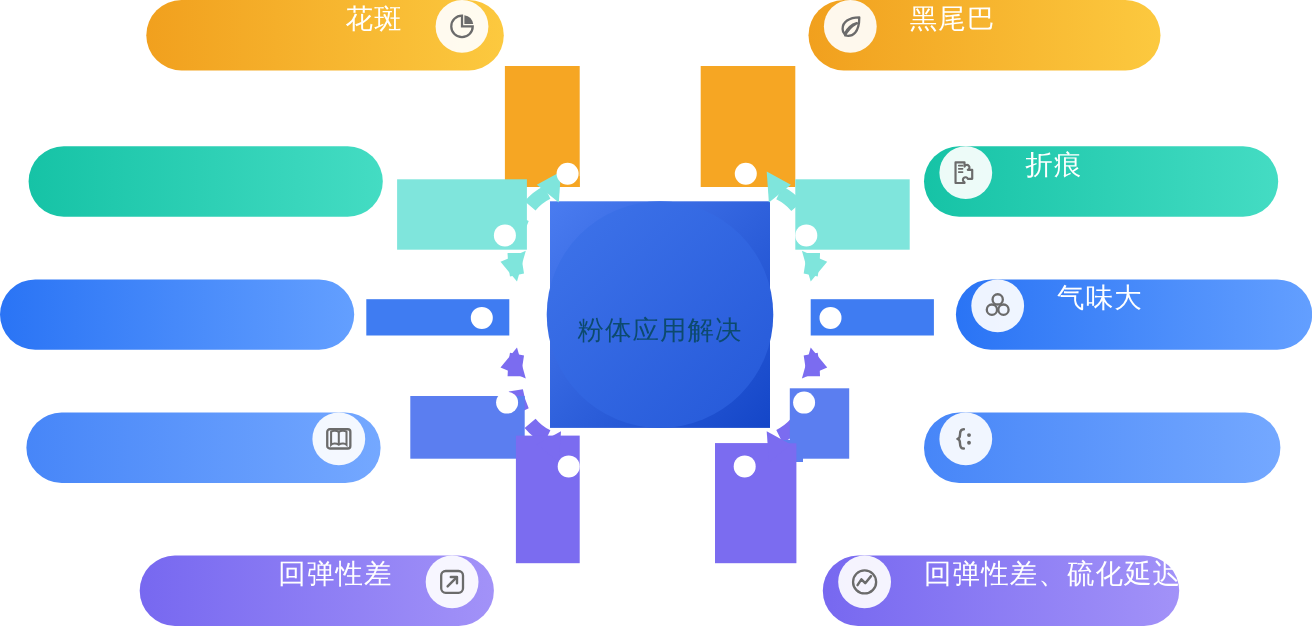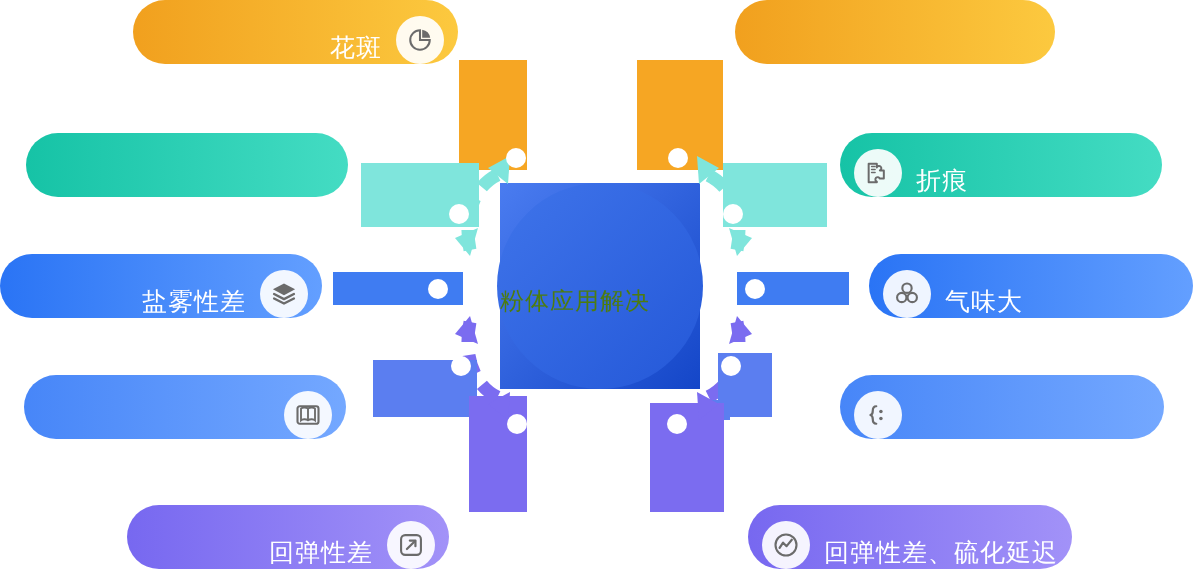--- a/index.html
+++ b/index.html
@@ -20,25 +20,26 @@
   #svg-layer {
     position: absolute;
     left: 0;
     top: 0;
     width: 1193px;
     height: 577px;
   }
   .pill {
     position: absolute;
     display: flex;
-    align-items: flex-end;
+    align-items: flex-start;
     border-radius: 999px;
     box-sizing: border-box;
     color: #ffffff;
     height: 64px;
+    gap: 16px;
   }
   .pill.left {
     justify-content: flex-end;
     padding-right: 14px;
   }
   .pill.right {
     justify-content: flex-start;
     padding-left: 14px;
   }
   .pill-label {
@@ -60,23 +61,23 @@
   }
   .icon-circle svg { display: block; }
   .center-node {
     position: absolute;
     left: 500px;
     top: 183px;
     width: 200px;
     height: 236px;
     display: flex;
     align-items: center;
-    justify-content: flex-start;
+    justify-content: center;
     text-align: center;
-    color: #4d7c0f;
+    color: #0c4a6e;
     font-size: 24px;
     line-height: 1.36;
     letter-spacing: 1px;
   }
   .center-text { position: relative; z-index: 3; }
 </style>
 </head>
 <body>
 
 <div id="stage">
@@ -206,30 +207,20 @@
     <span class="pill-label">花斑</span>
     <span class="icon-circle">
       <svg width="26" height="26" viewBox="0 0 24 24">
           <path d="M12 3 a9 9 0 1 0 9 9 h-9 z" fill="none" stroke="#6b6b6b" stroke-width="1.9"></path>
           <path d="M14 2.6 a9 9 0 0 1 7.4 7.4 h-7.4 z" fill="#6b6b6b"></path>
         </svg>
     </span>
   </div>
 
 
-  <div class="pill left" style="left:0px; top:254px; width:322px;">
-    <span class="pill-label">盐雾性差</span>
-    <span class="icon-circle">
-      <svg width="28" height="28" viewBox="0 0 24 24">
-          <path d="M12 3 2.5 8 12 13l9.5-5z" fill="#6b6b6b"></path>
-          <path d="M3.5 12 12 16.4 20.5 12" fill="none" stroke="#6b6b6b" stroke-width="2" stroke-linecap="round" stroke-linejoin="round"></path>
-          <path d="M3.5 15.8 12 20.2l8.5-4.4" fill="none" stroke="#6b6b6b" stroke-width="2" stroke-linecap="round" stroke-linejoin="round"></path>
-        </svg>
-    </span>
-  </div>
 
   <div class="pill left" style="left:24px; top:375px; width:322px;">
     <span class="icon-circle">
       <svg width="28" height="28" viewBox="0 0 24 24">
           <rect x="3" y="4.5" width="18" height="15" rx="2" fill="none" stroke="#6b6b6b" stroke-width="1.8"></rect>
           <path d="M12 6.5c-2-1.4-5-1-6 0v10c1-1 4-1.4 6 0 2-1.4 5-1 6 0v-10c-1-1-4-1.4-6 0z" fill="none" stroke="#6b6b6b" stroke-width="1.6"></path>
           <path d="M12 6.5v10" stroke="#6b6b6b" stroke-width="1.6"></path>
         </svg>
     </span>
   </div>
@@ -238,20 +229,28 @@
     <span class="pill-label">回弹性差</span>
     <span class="icon-circle">
       <svg width="28" height="28" viewBox="0 0 24 24">
           <rect x="3.5" y="3.5" width="17" height="17" rx="3.5" fill="none" stroke="#6b6b6b" stroke-width="1.8"></rect>
           <path d="M8.5 15.5 15.5 8.5" stroke="#6b6b6b" stroke-width="1.9" stroke-linecap="round"></path>
           <path d="M11 8.2h4.8V13" fill="none" stroke="#6b6b6b" stroke-width="1.9" stroke-linecap="round" stroke-linejoin="round"></path>
         </svg>
     </span>
   </div>
 
+  <div class="pill right" style="left:735px; top:0px; width:320px;">
+    <span class="icon-circle">
+      <svg width="28" height="28" viewBox="0 0 24 24">
+          <path d="M19 5c-8 0-13 3.5-13 9a5.6 5.6 0 0 0 1.6 4C10 13 13.5 10.5 17 9.5 13.5 11.5 10 14.5 8 19c6 1.5 11-2.5 11-14z" fill="none" stroke="#6b6b6b" stroke-width="1.8" stroke-linejoin="round"></path>
+        </svg>
+    </span>
+    <span class="pill-label">黑尾巴</span>
+  </div>
 
   <div class="pill right" style="left:840px; top:133px; width:322px;">
     <span class="icon-circle">
       <svg width="28" height="28" viewBox="0 0 24 24">
           <path d="M4 4h7v3.2a2 2 0 1 1 2.6 2.6H17v7h-3.4a2 2 0 1 0-2.6 2.6V20H4V4z" fill="none" stroke="#6b6b6b" stroke-width="1.7" stroke-linejoin="round"></path>
           <path d="M6.5 6.5h3M6.5 9h3M6.5 11.5h3" stroke="#6b6b6b" stroke-width="1.3" stroke-linecap="round"></path>
         </svg>
     </span>
     <span class="pill-label">折痕</span>
   </div>

